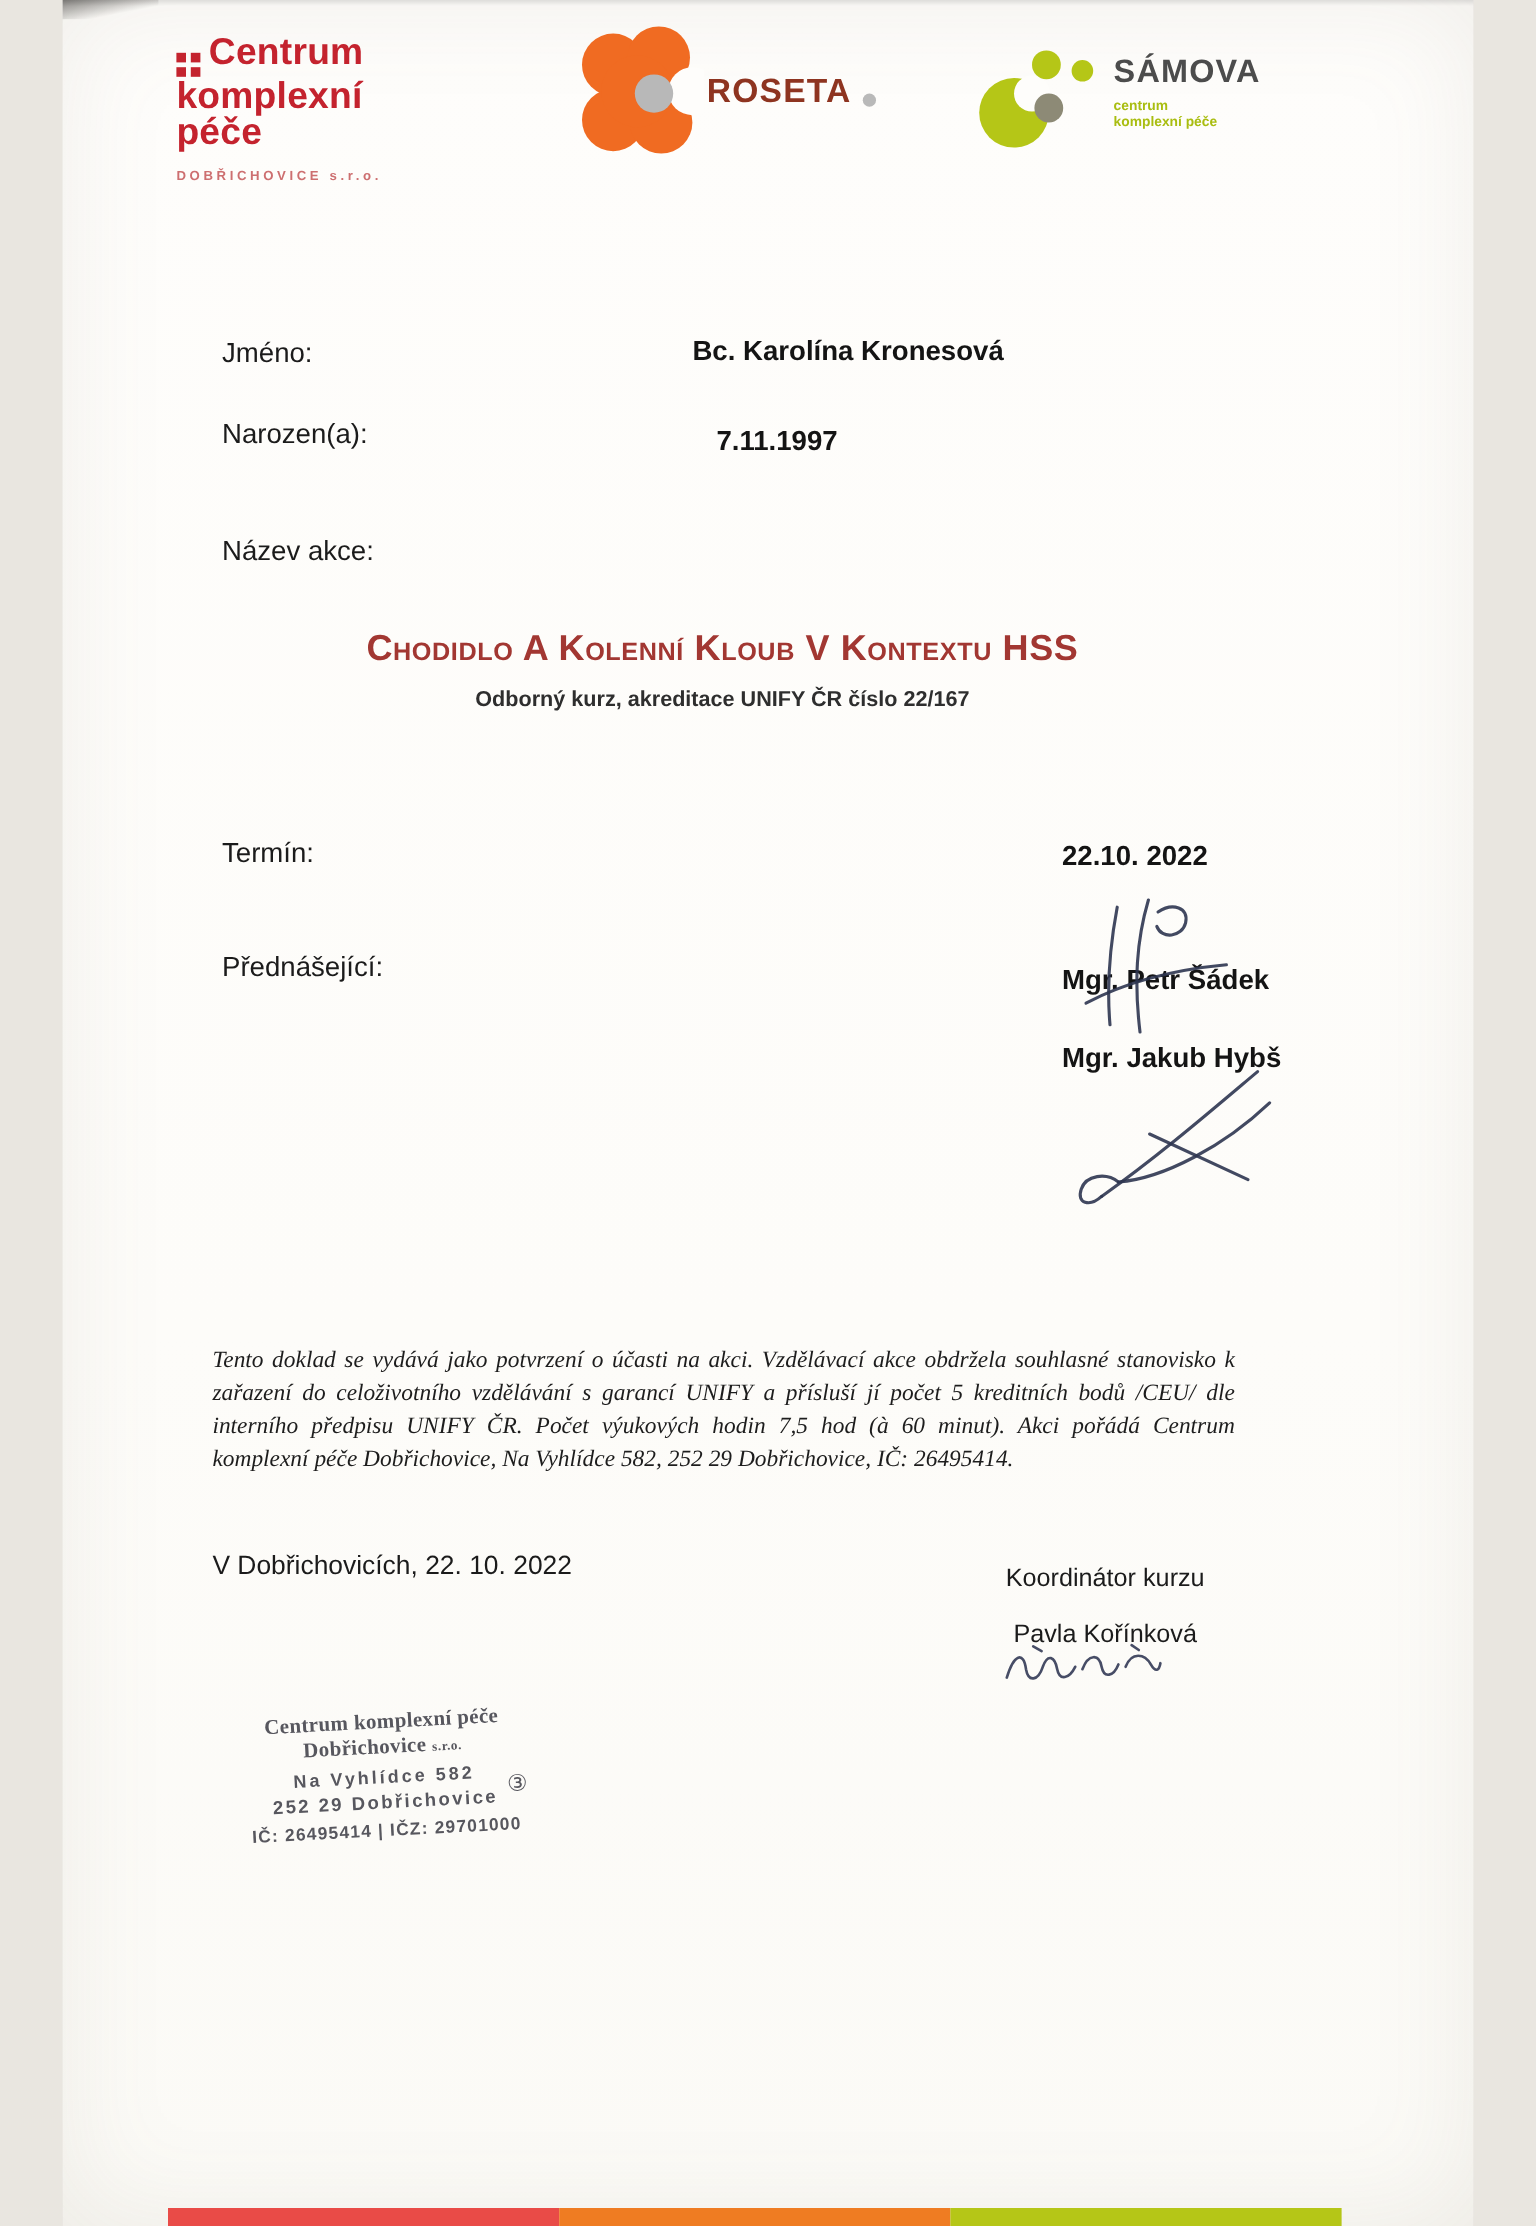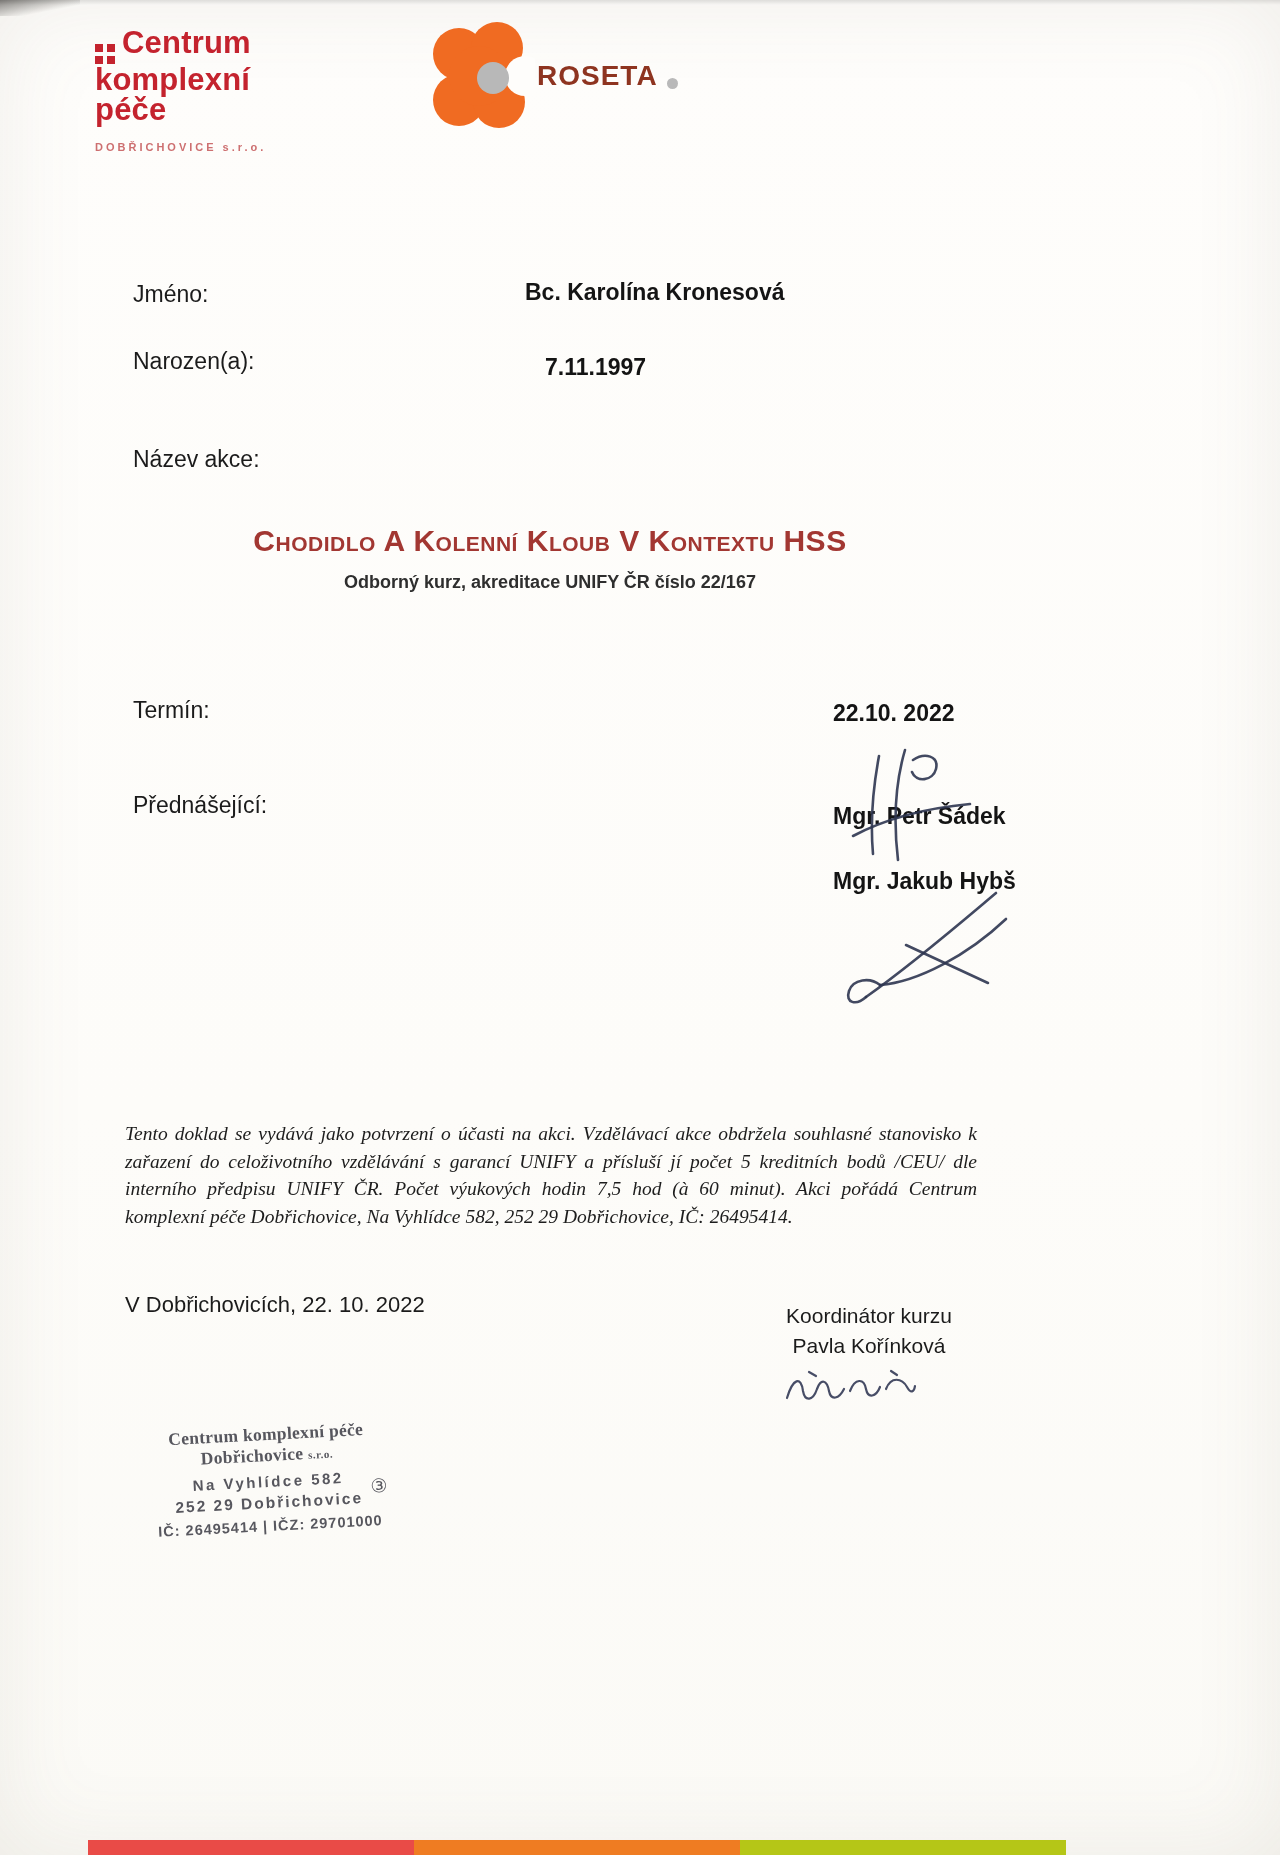--- a/index.html
+++ b/index.html
@@ -1,18 +1,18 @@
 <!DOCTYPE html>
 <html><head>
 <meta charset="utf-8">
 <style>
   html,body{margin:0;padding:0;background:#e9e6e0;}
   .page{
     position:relative;
-    width:1280px;height:1855px;
+    width:1176px;height:1855px;
     margin:0 auto;
     background:linear-gradient(180deg,#fefdfb 0%,#fdfcf9 60%,#fbfaf6 100%);
     overflow:hidden;
     font-family:"Liberation Sans",sans-serif;
     box-shadow:inset 0 0 90px rgba(115,105,90,.10);
   }
   .corner-tl{position:absolute;top:0;left:0;width:80px;height:16px;
     background:linear-gradient(to bottom right,rgba(40,38,35,.55),rgba(40,38,35,0) 65%);}
   .edge-top{position:absolute;top:0;left:0;width:100%;height:5px;
     background:linear-gradient(rgba(0,0,0,.10),rgba(0,0,0,0));}
@@ -62,21 +62,21 @@
   .sig-coord{left:783px;top:1366px;}
   .sig-coord path{stroke:#333a55;stroke-width:2.2;}
 
   
   .paragraph{position:absolute;left:125px;top:1120px;width:852px;
     font-family:"Liberation Serif",serif;font-style:italic;font-size:19.5px;
     line-height:1.42;color:#1d1d1d;text-align:justify;}
   .place-date{position:absolute;left:125px;top:1292px;font-size:22px;color:#1b1b1b;}
   .coordinator{position:absolute;left:738px;top:1304px;width:262px;text-align:center;
     font-size:21px;color:#1b1b1b;}
-  .coordinator-name{margin-top:6px;}
+  .coordinator-name{margin-top:22px;}
 
   
   .stamp{position:absolute;left:118px;top:1424px;width:300px;transform:rotate(-3deg);
     color:#4a4a52;text-align:center;font-weight:bold;opacity:.92;}
   .stamp-line1{font-size:17.5px;font-family:"Liberation Serif",serif;letter-spacing:.3px;}
   .stamp-line1 .suffix{font-size:11px;letter-spacing:.5px;}
   .stamp-line2{font-size:15px;letter-spacing:2.5px;margin-top:7px;}
   .stamp-line3{font-size:15.5px;letter-spacing:2px;margin-top:4px;}
   .stamp-line4{font-size:14.5px;letter-spacing:1px;margin-top:6px;}
   .stamp-badge{position:absolute;left:252px;top:56px;font-size:19px;font-weight:normal;}
@@ -115,20 +115,36 @@
       <circle cx="34" cy="80" r="26" fill="#f06b22"></circle>
       <circle cx="74" cy="82" r="26" fill="#f06b22"></circle>
       <circle cx="54" cy="56" r="30" fill="#f06b22"></circle>
       <circle cx="100" cy="56" r="20" fill="#fefdfb"></circle>
       <circle cx="68" cy="58" r="16" fill="#b8b8b8"></circle>
     </svg>
     <span class="roseta-text">ROSETA</span>
     <span class="roseta-dot"></span>
   </div>
 
+  <div class="samova-logo">
+    <svg width="110" height="95" viewBox="0 0 110 95">
+      <circle cx="37" cy="62" r="29" fill="#b5c617"></circle>
+      <circle cx="52" cy="46" r="15" fill="#fefdfb"></circle>
+      <circle cx="64" cy="22" r="12" fill="#b5c617"></circle>
+      <circle cx="94" cy="27" r="9" fill="#b5c617"></circle>
+      <circle cx="66" cy="58" r="12" fill="#8d8a76"></circle>
+    </svg>
+    <div class="samova-textblock">
+      <div class="samova-text">SÁMOVA</div>
+      <div class="samova-sub">
+        <div>centrum</div>
+        <div>komplexní péče</div>
+      </div>
+    </div>
+  </div>
 
   <div class="label l-jmeno">Jméno:</div>
   <div class="value v-jmeno">Bc. Karolína Kronesová</div>
 
   <div class="label l-narozen">Narozen(a):</div>
   <div class="value v-narozen">7.11.1997</div>
 
   <div class="label l-nazev">Název akce:</div>
 
   <div class="title">Chodidlo A Kolenní Kloub V Kontextu HSS</div>

